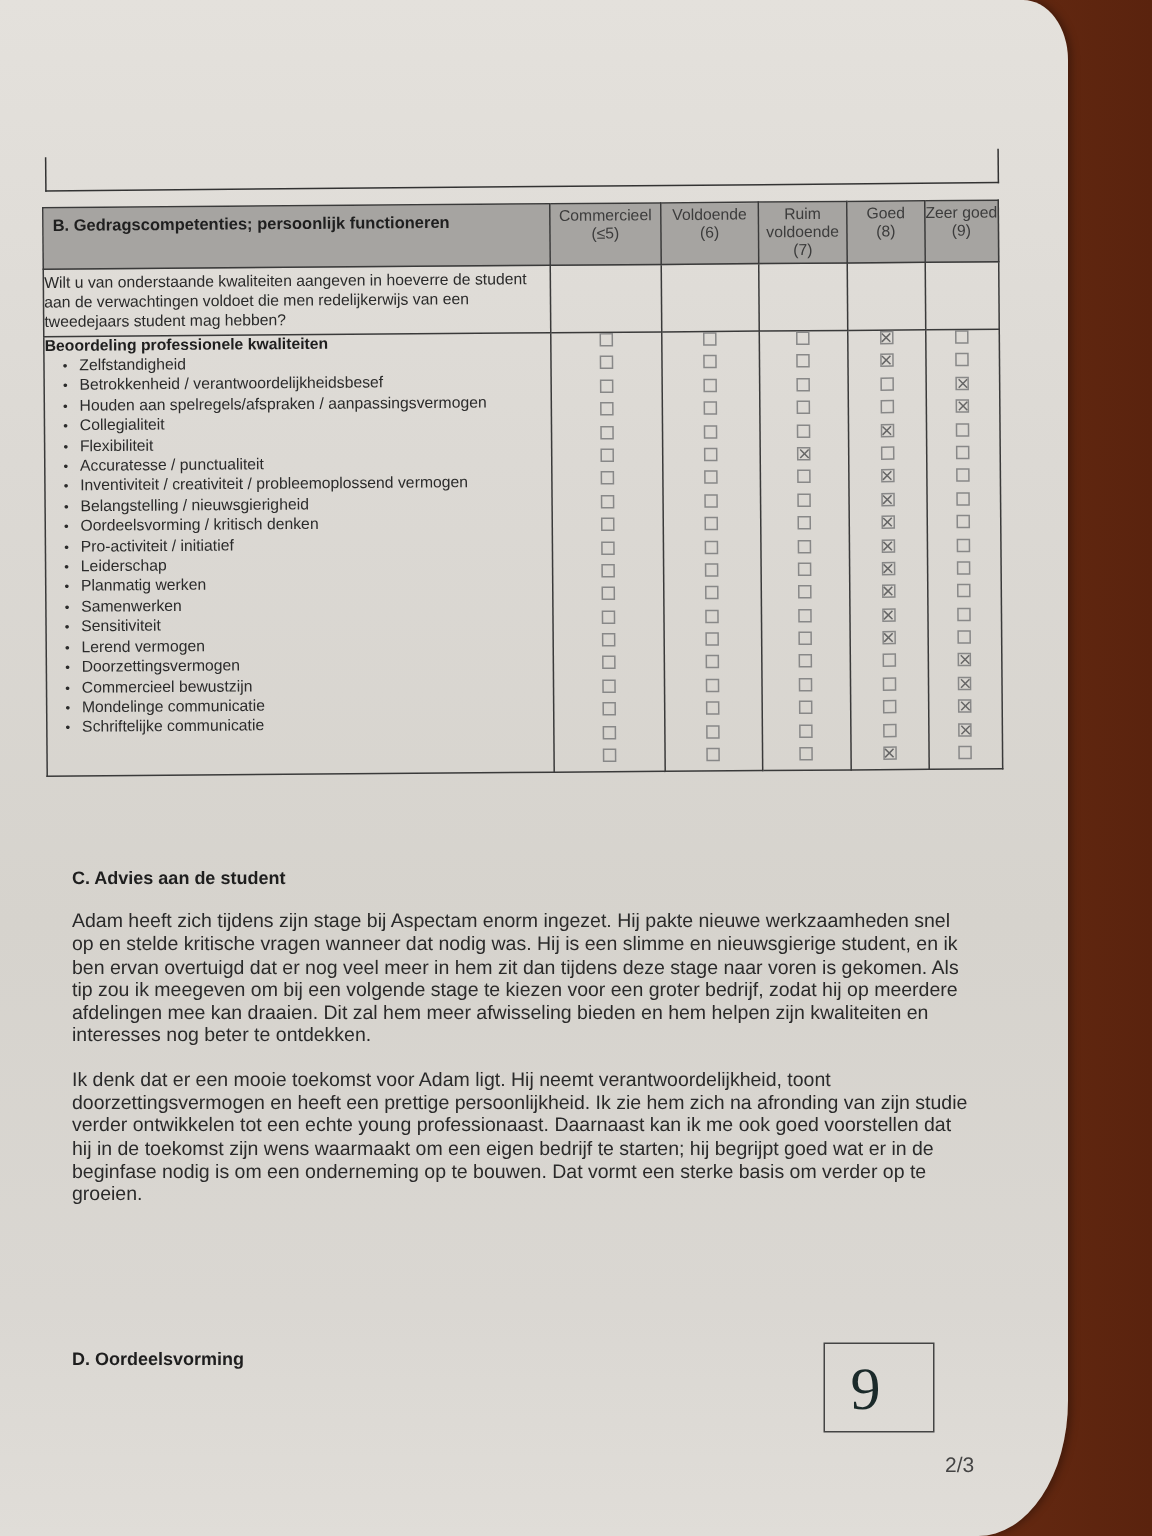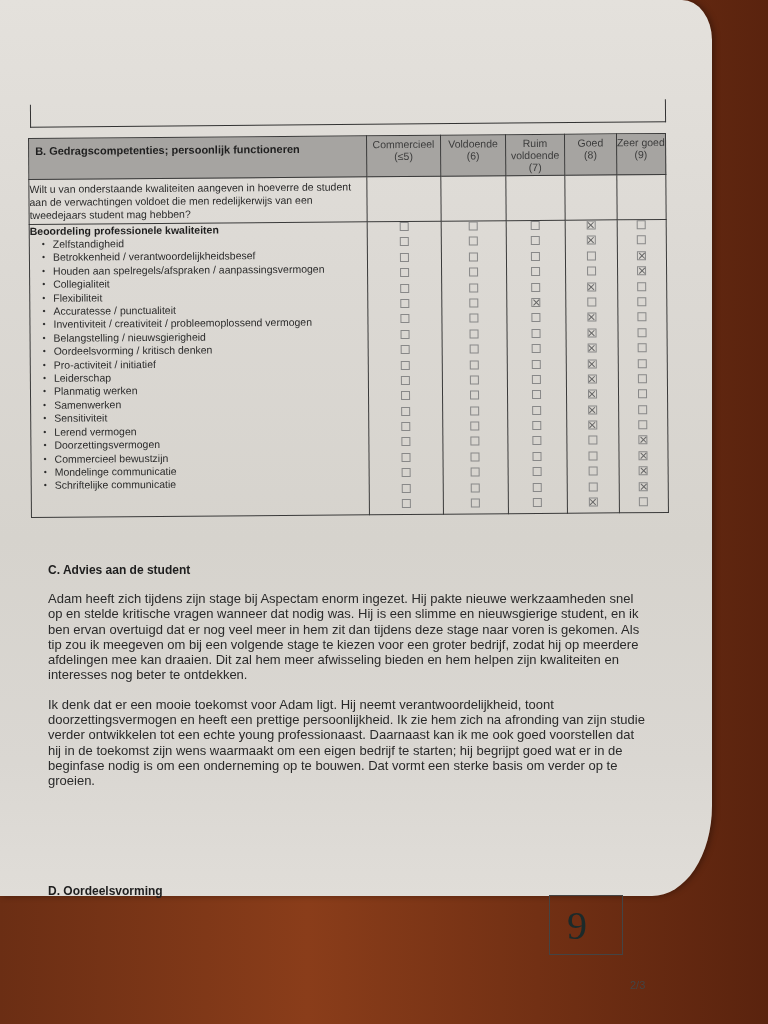--- a/index.html
+++ b/index.html
@@ -2,21 +2,21 @@
 <html><head>
 <meta charset="utf-8">
 <style>
   html, body { margin:0; padding:0; }
   body {
     width:768px; height:1024px; overflow:hidden; position:relative;
     background: linear-gradient(90deg, #6b2e14 0%, #8a3d1a 40%, #5a230e 100%);
     font-family: "Liberation Sans", sans-serif;
   }
   .paper {
-    position:absolute; left:0; top:0; width:712px; height:896px;
+    position:absolute; left:0; top:0; width:712px; height:1024px;
     background: linear-gradient(180deg, #e4e1dc 0%, #dcd9d4 30%, #d6d3cd 60%, #dad7d2 85%, #e0ddd8 100%);
     border-top-right-radius: 30px 40px;
     border-bottom-right-radius: 60px 90px;
     box-shadow: 2px 0 6px rgba(0,0,0,0.35);
   }
   .bracket {
     position:absolute; left:30px; top:102px; width:634px; height:22px;
     border-left:1.5px solid #333; border-right:1.5px solid #333; border-bottom:1.5px solid #333;
     transform: rotate(-0.5deg);
   }
@@ -43,29 +43,29 @@
   .cb {
     display:block; margin:0 auto; width:7px; height:7px; border:1px solid #888;
     margin-bottom:6.4px; position:relative; background:transparent;
   }
   .cb.on::before, .cb.on::after {
     content:""; position:absolute; left:-0.5px; top:3px; width:8px; height:1px; background:#666;
   }
   .cb.on::before { transform: rotate(45deg); }
   .cb.on::after { transform: rotate(-45deg); }
   .section { position:absolute; left:48px; color:#222; }
-  .sec-title { font-weight:bold; font-size:12px; color:#1e1e1e; }
+  .sec-title { font-weight:bold; font-size:12px; color:#1e1e1e;margin-top:15px; }
   .sec-sub { font-size:11.5px; color:#8a8886; line-height:15px; }
   .para { font-size:13px; line-height:15.3px; color:#2a2a2a; width:600px; margin:0; }
   .grade-box {
     position:absolute; left:549px; top:895px; width:74px; height:60px;
     border:1.3px solid #444; font-family:"Liberation Serif", serif; font-size:40px; color:#1b2a2a;
     display:flex; align-items:center; justify-content:center; padding-right:18px; box-sizing:border-box;
   }
-  .page-no { position:absolute; left:630px; top:968px; font-size:11px; color:#444;margin-top:11px; }
+  .page-no { position:absolute; left:630px; top:968px; font-size:14px; color:#444; }
   .q-d { position:absolute; left:48px; top:910px; font-size:11.5px; color:#8a8886; }
   .q-d b { color:#555; text-decoration:underline; }
 </style>
 </head>
 <body>
 
 <div class="paper">
 
   <div class="bracket"></div>
 

